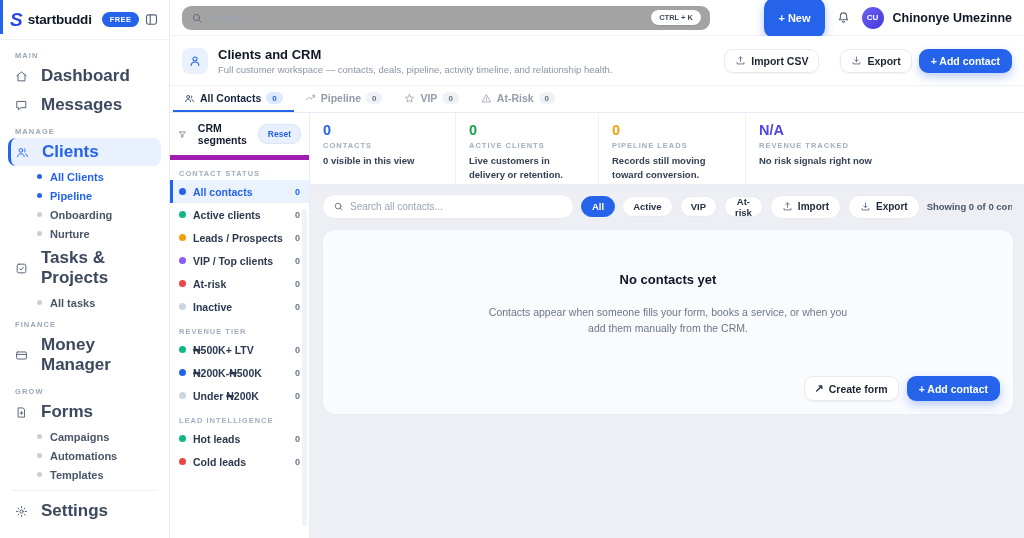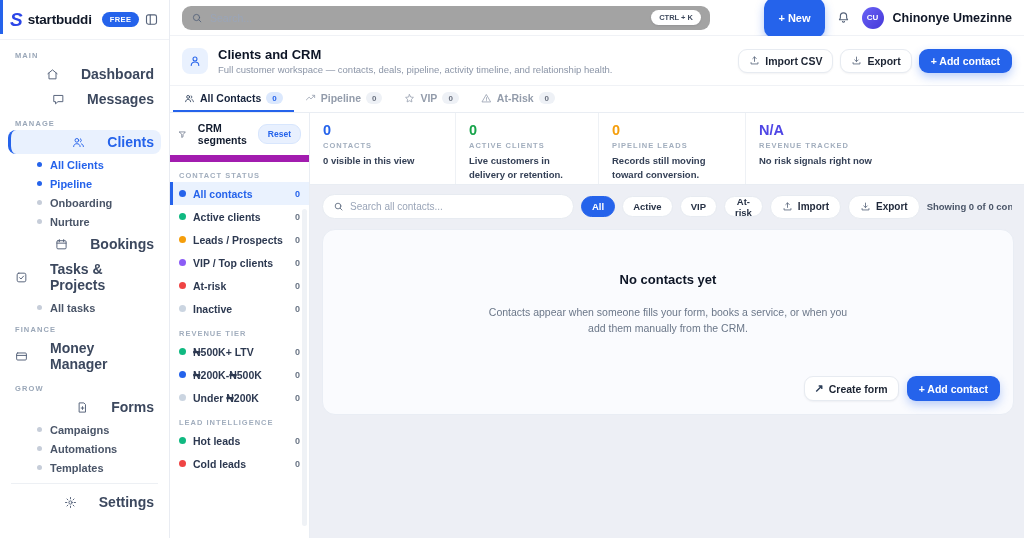--- a/index.html
+++ b/index.html
@@ -20,22 +20,22 @@
   .logo-row { height:40px; display:flex; align-items:center; gap:5px; padding:0 10px;
               border-bottom:1px solid #f0f2f6; }
   .logo-mark { width:20px; height:22px; display:flex; align-items:center; justify-content:center;
                color:#2b46e8; font-weight:bold; font-style:italic; font-size:19px; }
   .app-name { font-size:13.5px; font-weight:800; color:#101828; letter-spacing:-0.2px; }
   .plan-badge { background:#2563eb; color:#fff; font-size:7.5px; font-weight:800; padding:3px 8px;
                 border-radius:999px; margin-left:5px; letter-spacing:.4px; }
   .collapse-btn { margin-left:auto; width:16px; height:16px; border:0; background:transparent; cursor:pointer; }
   .nav { padding:3px 8px 0; }
   .nav-label { font-size:7.5px; font-weight:800; color:#9aa7b8; letter-spacing:1.1px; margin:8px 7px 2px; }
-  .nav-item { display:flex; align-items:center; gap:22px; padding:4px 7px; border-radius:8px;
-              font-size:14px; font-weight:700; color:#3c485e; margin:1px 0; cursor:pointer;justify-content:flex-end; }
+  .nav-item { display:flex; align-items:center; gap:13px; padding:4px 7px; border-radius:8px;
+              font-size:17px; font-weight:700; color:#3c485e; margin:1px 0; cursor:pointer; }
   .nav-item svg { width:13px; height:13px; flex:0 0 13px; }
   .nav-item.active { background:#e9f1fe; border-left:3px solid #2563eb; padding-left:5px; color:#2563eb; }
   .nav-item.active .ic { stroke:#2563eb; }
   .nav-sub { display:flex; align-items:center; gap:8px; padding:3.5px 7px 3.5px 29px;
              font-size:11px; font-weight:700; color:#4a5568; cursor:pointer; }
   .nav-sub .dot { width:5px; height:5px; border-radius:50%; background:#c6cdd9; flex:0 0 5px; }
   .nav-sub.blue { color:#2563eb; }
   .nav-sub.blue .dot { background:#2563eb; }
   .nav-divider { height:1px; background:#edf0f4; margin:6px 3px; }
 
@@ -62,41 +62,41 @@
   .page-header { position:absolute; left:170px; top:36px; width:854px; height:50px; background:#fff;
                  display:flex; align-items:center; padding:0 12px; gap:10px; border-bottom:1px solid #f0f2f6; }
   .ph-icon { width:26px; height:26px; border-radius:8px; background:#e9f1fe; display:flex;
              align-items:center; justify-content:center; }
   .ph-icon .ic { stroke:#2563eb; }
   .ph-t { font-size:13px; font-weight:800; color:#0d1526; }
   .ph-s { font-size:9.5px; color:#8b95a7; margin-top:2px; }
   .hdr-actions { margin-left:auto; display:flex; gap:7px; align-items:center; }
   .btn-ghost { display:flex; align-items:center; gap:5px; background:#fff; border:1px solid #e7ebf1;
                border-radius:9px; padding:5px 10px; font-size:10.5px; font-weight:800; color:#1c2433;
-               cursor:pointer; box-shadow:0 1px 2px rgba(16,24,40,.05); font-family:inherit; white-space:nowrap; }
+               cursor:pointer; box-shadow:0 1px 2px rgba(16,24,40,.05); font-family:inherit; white-space:nowrap;margin-left:14px; }
   .btn-primary { display:flex; align-items:center; gap:5px; background:#2563eb; color:#fff; border:0;
                  border-radius:9px; padding:6px 12px; font-size:10.5px; font-weight:800; cursor:pointer;
                  box-shadow:0 4px 10px rgba(37,99,235,.30); font-family:inherit; white-space:nowrap; }
 
   
   .tabs { position:absolute; left:170px; top:86px; width:854px; height:27px; background:#fff;
           display:flex; align-items:stretch; padding:0 3px; border-bottom:1px solid #e9edf3; }
   .tab { display:flex; align-items:center; gap:5px; padding:0 11px; font-size:10.5px; font-weight:800;
          color:#939cab; border-bottom:2.5px solid transparent; cursor:pointer; }
   .tab svg { width:11px; height:11px; }
   .tab .ic { stroke:#99a2b1; }
   .tab .cnt { background:#eef1f6; color:#6b7280; font-size:8px; font-weight:800; padding:1.5px 6px; border-radius:999px; }
   .tab.active { color:#16233c; border-bottom-color:#2563eb; }
   .tab.active .ic { stroke:#2b3d57; }
   .tab.active .cnt { background:#dbe8fd; color:#2563eb; }
 
   
   .segments { position:absolute; left:170px; top:113px; width:140px; bottom:0; background:#fff;
               border-right:1px solid #e9edf3; }
-  .seg-head { display:flex; align-items:center; gap:11px; padding:9px 8px; border-bottom:7px solid #a21caf; }
+  .seg-head { display:flex; align-items:center; gap:11px; padding:9px 8px; border-bottom:5px solid #a21caf; }
   .seg-title { font-size:10.5px; font-weight:800; color:#111b2e; flex:1; }
   .seg-reset { background:#e8f0fe; color:#2563eb; font-size:8.5px; font-weight:800; padding:4px 9px;
                border-radius:9px; border:1px solid #d8e6fd; cursor:pointer; font-family:inherit; }
   .seg-label { font-size:7.5px; font-weight:800; color:#a2aebe; letter-spacing:1px; margin:9px 9px 2px; }
   .seg-row { display:flex; align-items:center; gap:7px; padding:5.5px 9px; font-size:10.5px;
              font-weight:700; color:#2c3850; cursor:pointer; }
   .seg-row .dot { width:7px; height:7px; border-radius:50%; flex:0 0 7px; }
   .seg-row .c { margin-left:auto; font-size:9px; font-weight:800; color:#6b7686; }
   .seg-row.active { background:#eaf2fe; border-left:3px solid #2563eb; padding-left:6px; color:#2563eb; }
   .seg-row.active .c { color:#2563eb; }
@@ -194,27 +194,20 @@
       <div class="nav-sub">
         <span class="dot"></span>
         <span>Onboarding</span>
       </div>
       <div class="nav-sub">
         <span class="dot"></span>
         <span>Nurture</span>
       </div>
       <div class="nav-item">
         <svg viewBox="0 0 24 24">
-          <rect class="ic" x="3.5" y="5" width="17" height="15" rx="2"></rect>
-            <path class="ic" d="M3.5 9.5h17M8 3v4M16 3v4"></path>
-        </svg>
-        <span>Bookings</span>
-      </div>
-      <div class="nav-item">
-        <svg viewBox="0 0 24 24">
           <rect class="ic" x="4" y="4" width="16" height="16" rx="3"></rect>
             <path class="ic" d="m8.5 12.3 2.5 2.5 4.8-5.4"></path>
         </svg>
         <span>Tasks &amp; Projects</span>
       </div>
       <div class="nav-sub">
         <span class="dot"></span>
         <span>All tasks</span>
       </div>
 

